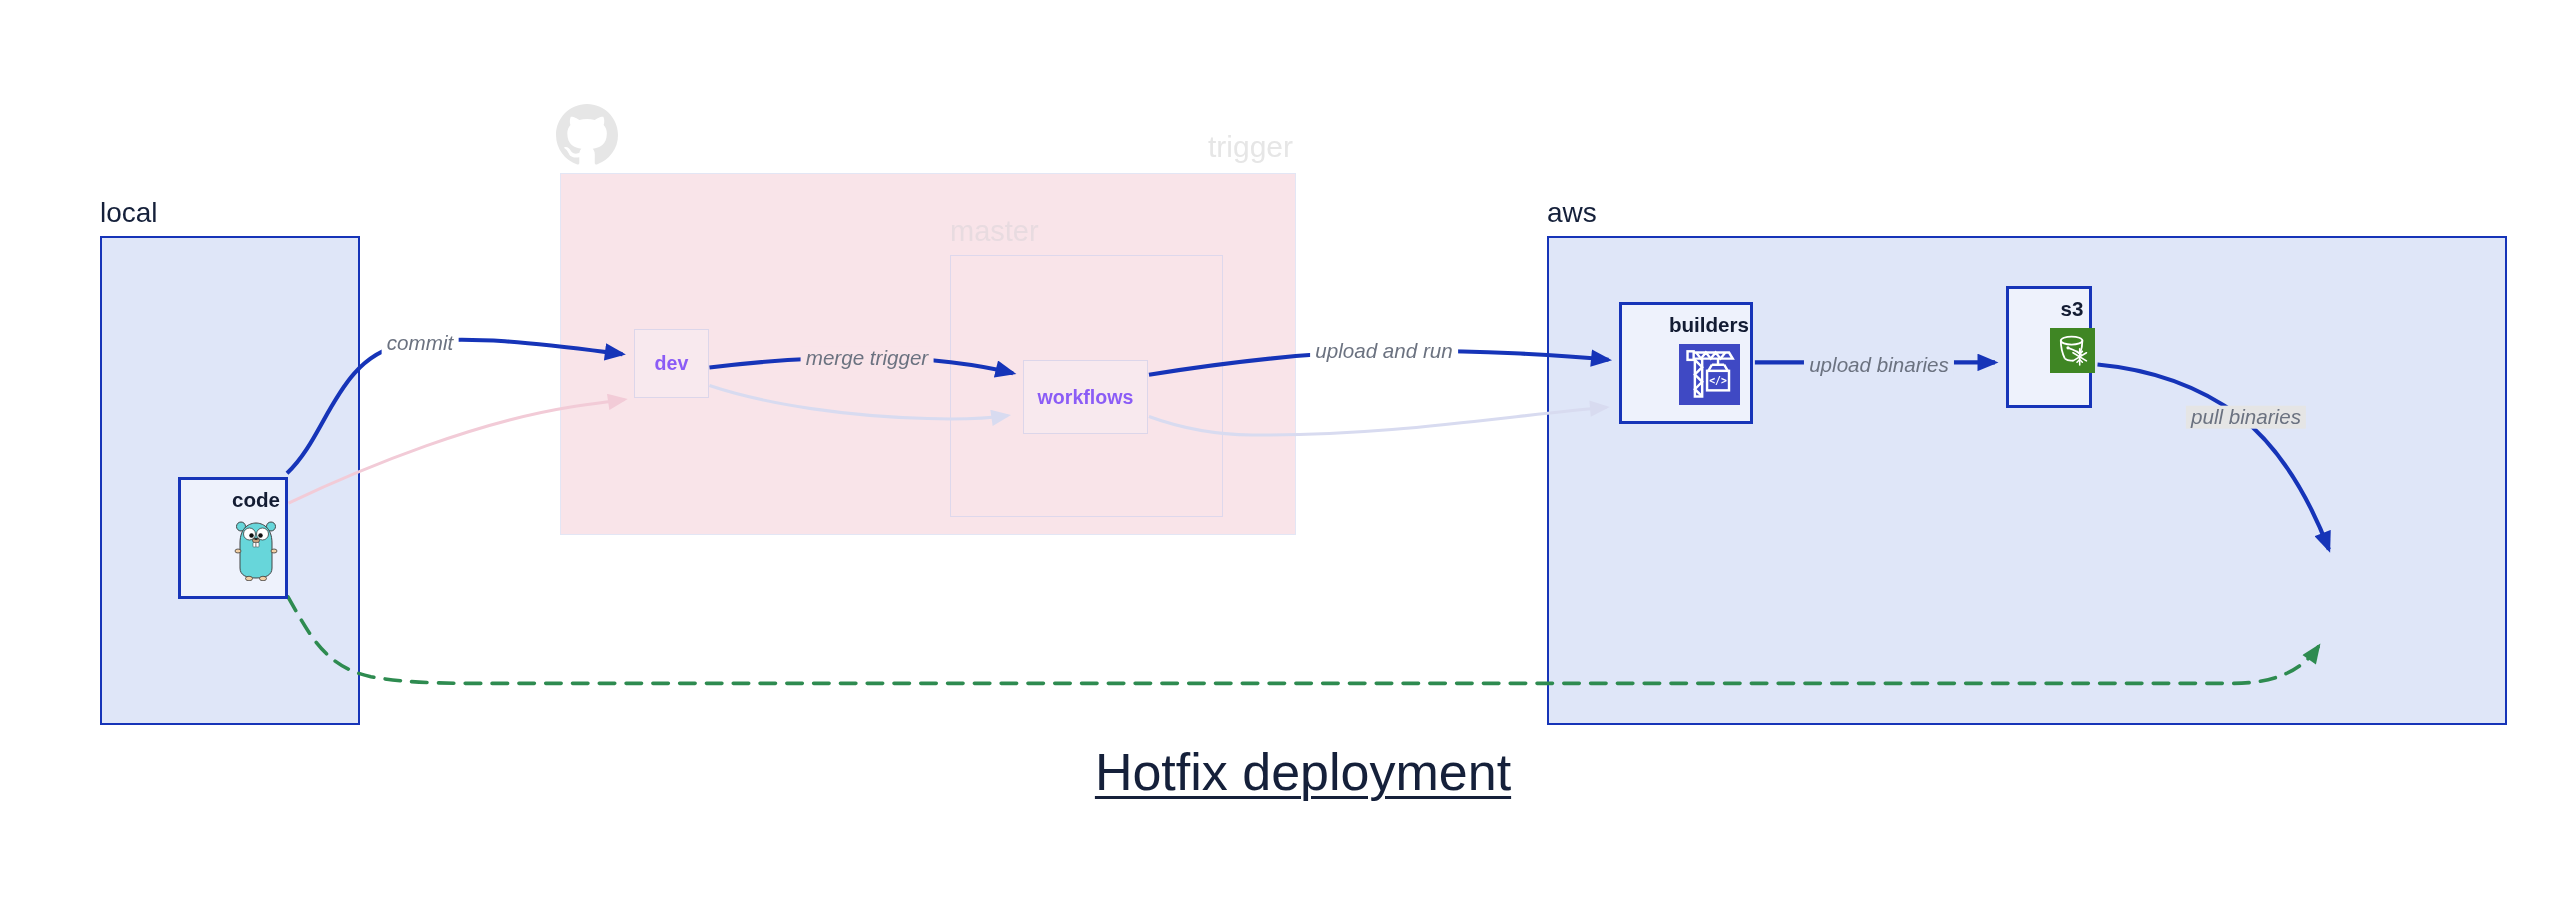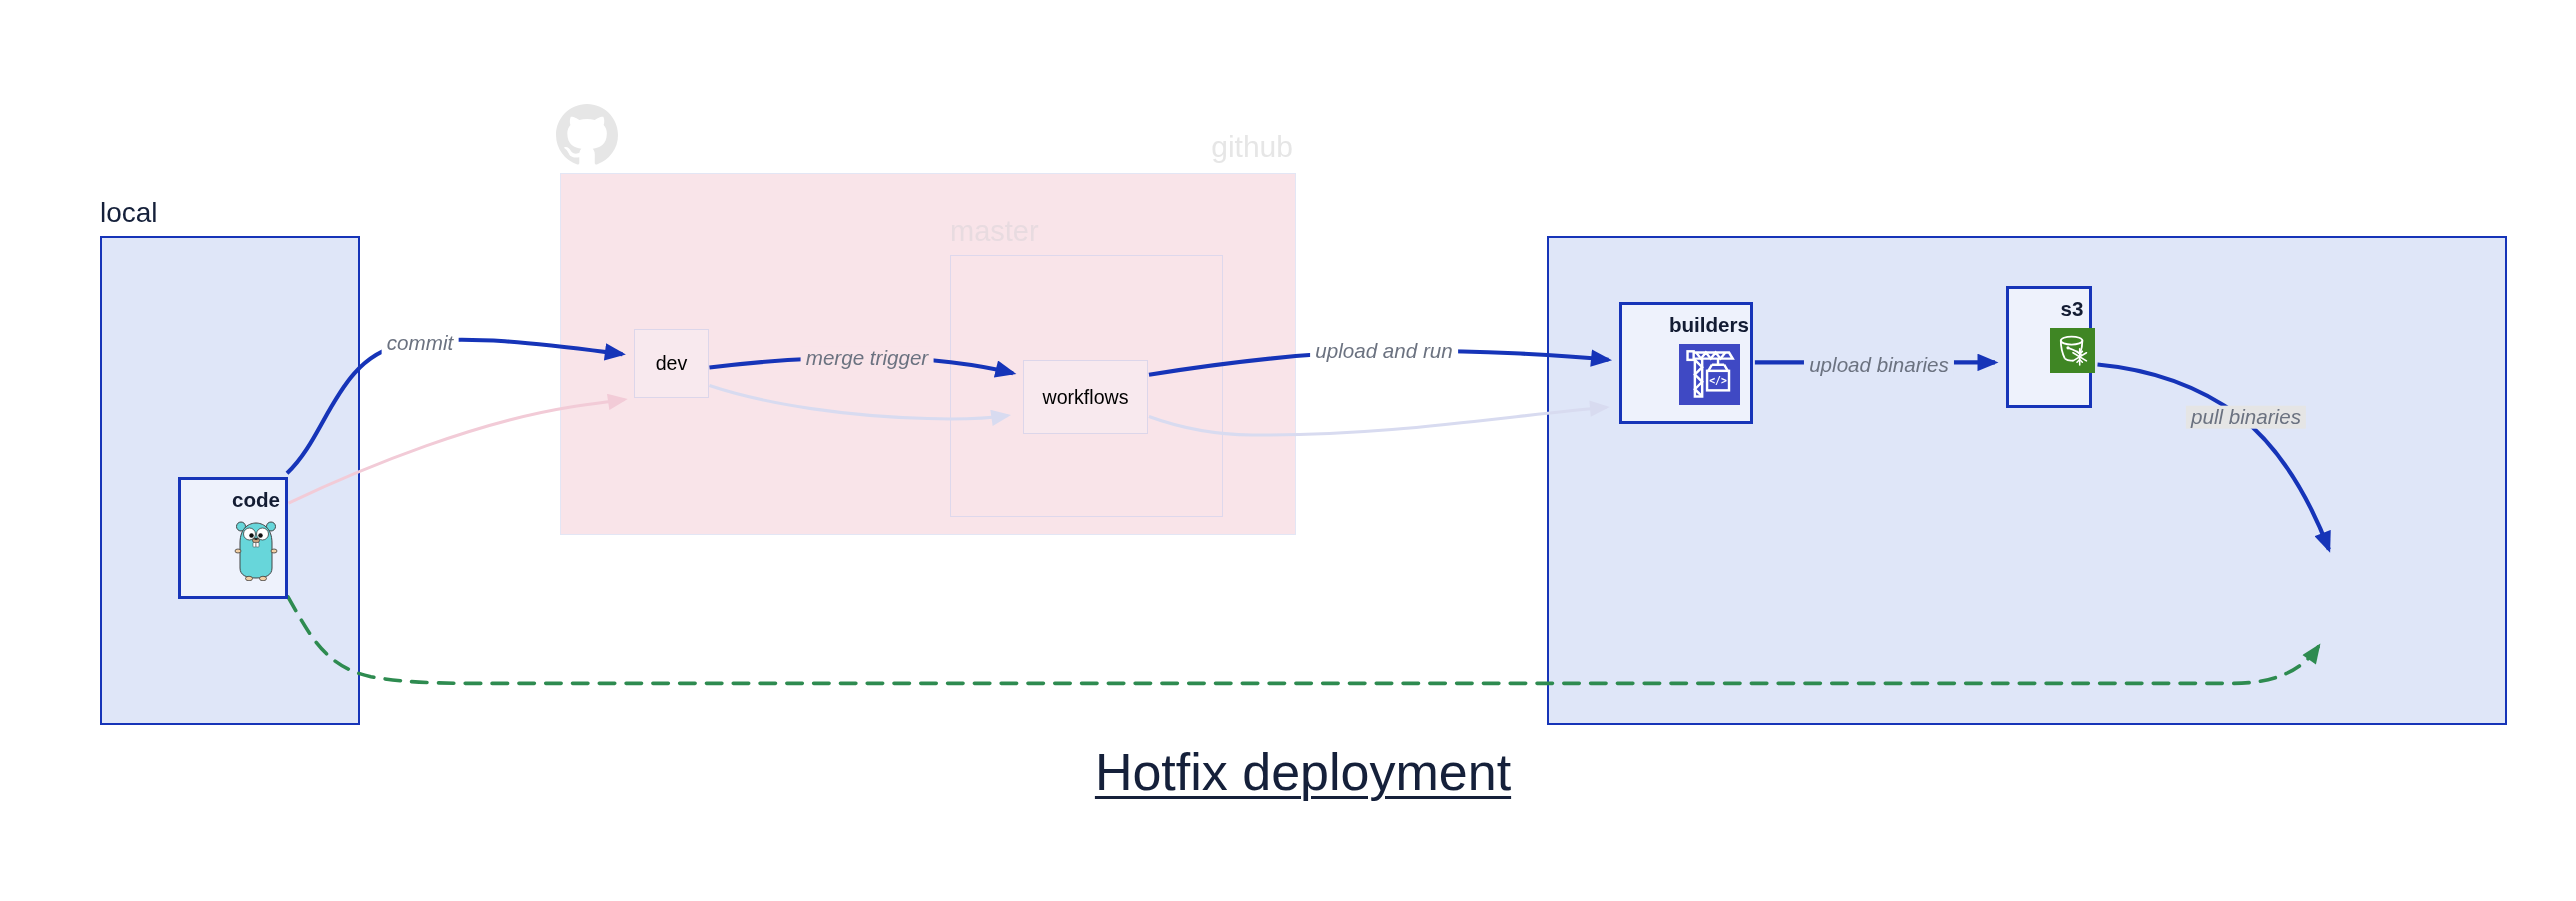--- a/index.html
+++ b/index.html
@@ -17,21 +17,21 @@
   .local-label{left:100px;top:197px;width:260px;}
   .aws-label{left:1547px;top:197px;width:960px;}
   .github-label{left:1082px;top:130px;width:211px;font-size:30px;color:#e6e6e6;text-align:right;z-index:1;}
   .master-label{left:950px;top:215px;width:273px;font-size:29px;color:#e8dbe0;z-index:1;}
 
   
   .ghost-node{position:absolute;box-sizing:border-box;background:#f8e9ee;border:1.5px solid #dcd6ea;
               display:flex;align-items:center;justify-content:center;z-index:1;}
   .dev-node{left:634px;top:329px;width:75px;height:69px;}
   .workflows-node{left:1023px;top:360px;width:125px;height:74px;}
-  .ghost-label{font-size:19.6px;font-weight:normal;color:#000000;}
+  .ghost-label{font-size:19.6px;font-weight:bold;color:#8b5cf6;}
 
   
   .node{position:absolute;box-sizing:border-box;background:#eef2fc;border:3.1px solid #1634b8;
         display:flex;flex-direction:column;align-items:center;z-index:3;padding-left:46px;}
   .code-node{left:178px;top:477px;width:110px;height:122px;}
   .builders-node{left:1619px;top:302px;width:134px;height:122px;}
   .s3-node{left:2006px;top:286px;width:86px;height:122px;}
   .ec2-node{left:2329px;top:559px;width:98px;height:123px;}
   .node-label{font-size:20.6px;font-weight:bold;color:#131c33;margin-top:8.2px;}
   .icon-tile{margin-top:7.2px;display:flex;align-items:center;justify-content:center;}
@@ -56,37 +56,38 @@
 </style>
 </head>
 <body>
 
 <div class="canvas">
 
   <div class="group-box local-box"></div>
   <div class="group-label local-label">local</div>
 
   <div class="group-box github-region"></div>
-  <div class="group-label github-label">github</div>
+  <div class="group-label github-label">trigger</div>
 
   <svg class="decor-svg" style="left:555px;top:104px;" width="64" height="62" viewBox="0 0 24 24">
     <path fill="#e6e6e6" d="M12 0C5.37 0 0 5.37 0 12c0 5.31 3.435 9.795 8.205 11.385.6.105.825-.255.825-.57 0-.285-.015-1.23-.015-2.235-3.015.555-3.795-.735-4.035-1.41-.135-.345-.72-1.41-1.23-1.695-.42-.225-1.02-.78-.015-.795.945-.015 1.62.87 1.845 1.23 1.08 1.815 2.805 1.305 3.495.99.105-.78.42-1.305.765-1.605-2.67-.3-5.46-1.335-5.46-5.925 0-1.305.465-2.385 1.23-3.225-.12-.3-.54-1.53.12-3.18 0 0 1.005-.315 3.3 1.23.96-.27 1.98-.405 3-.405s2.04.135 3 .405c2.295-1.56 3.3-1.23 3.3-1.23.66 1.65.24 2.88.12 3.18.765.84 1.23 1.905 1.23 3.225 0 4.605-2.805 5.625-5.475 5.925.435.375.81 1.095.81 2.22 0 1.605-.015 2.895-.015 3.3 0 .315.225.69.825.57A12.02 12.02 0 0 0 24 12c0-6.63-5.37-12-12-12z"></path>
   </svg>
 
   <div class="group-box master-box"></div>
   <div class="group-label master-label">master</div>
 
   <div class="ghost-node dev-node">
     <span class="ghost-label">dev</span>
   </div>
   <div class="ghost-node workflows-node">
     <span class="ghost-label">workflows</span>
   </div>
 
   <div class="group-box aws-box"></div>
+  <div class="group-label aws-label">aws</div>
 
   <svg class="edges-svg" width="2604" height="902" viewBox="0 0 5054 1750">
     <defs>
       <marker id="ar-blue" viewBox="0 0 12 10" refX="10" refY="5" markerUnits="userSpaceOnUse" markerWidth="42" markerHeight="34" orient="auto">
           <path d="M0,0 L12,5 L0,10 Z" fill="#1634b8"></path>
         </marker>
       <marker id="ar-pink" viewBox="0 0 12 10" refX="10" refY="5" markerUnits="userSpaceOnUse" markerWidth="40" markerHeight="32" orient="auto">
           <path d="M0,0 L12,5 L0,10 Z" fill="#f2cbd7"></path>
         </marker>
       <marker id="ar-lav" viewBox="0 0 12 10" refX="10" refY="5" markerUnits="userSpaceOnUse" markerWidth="40" markerHeight="32" orient="auto">

